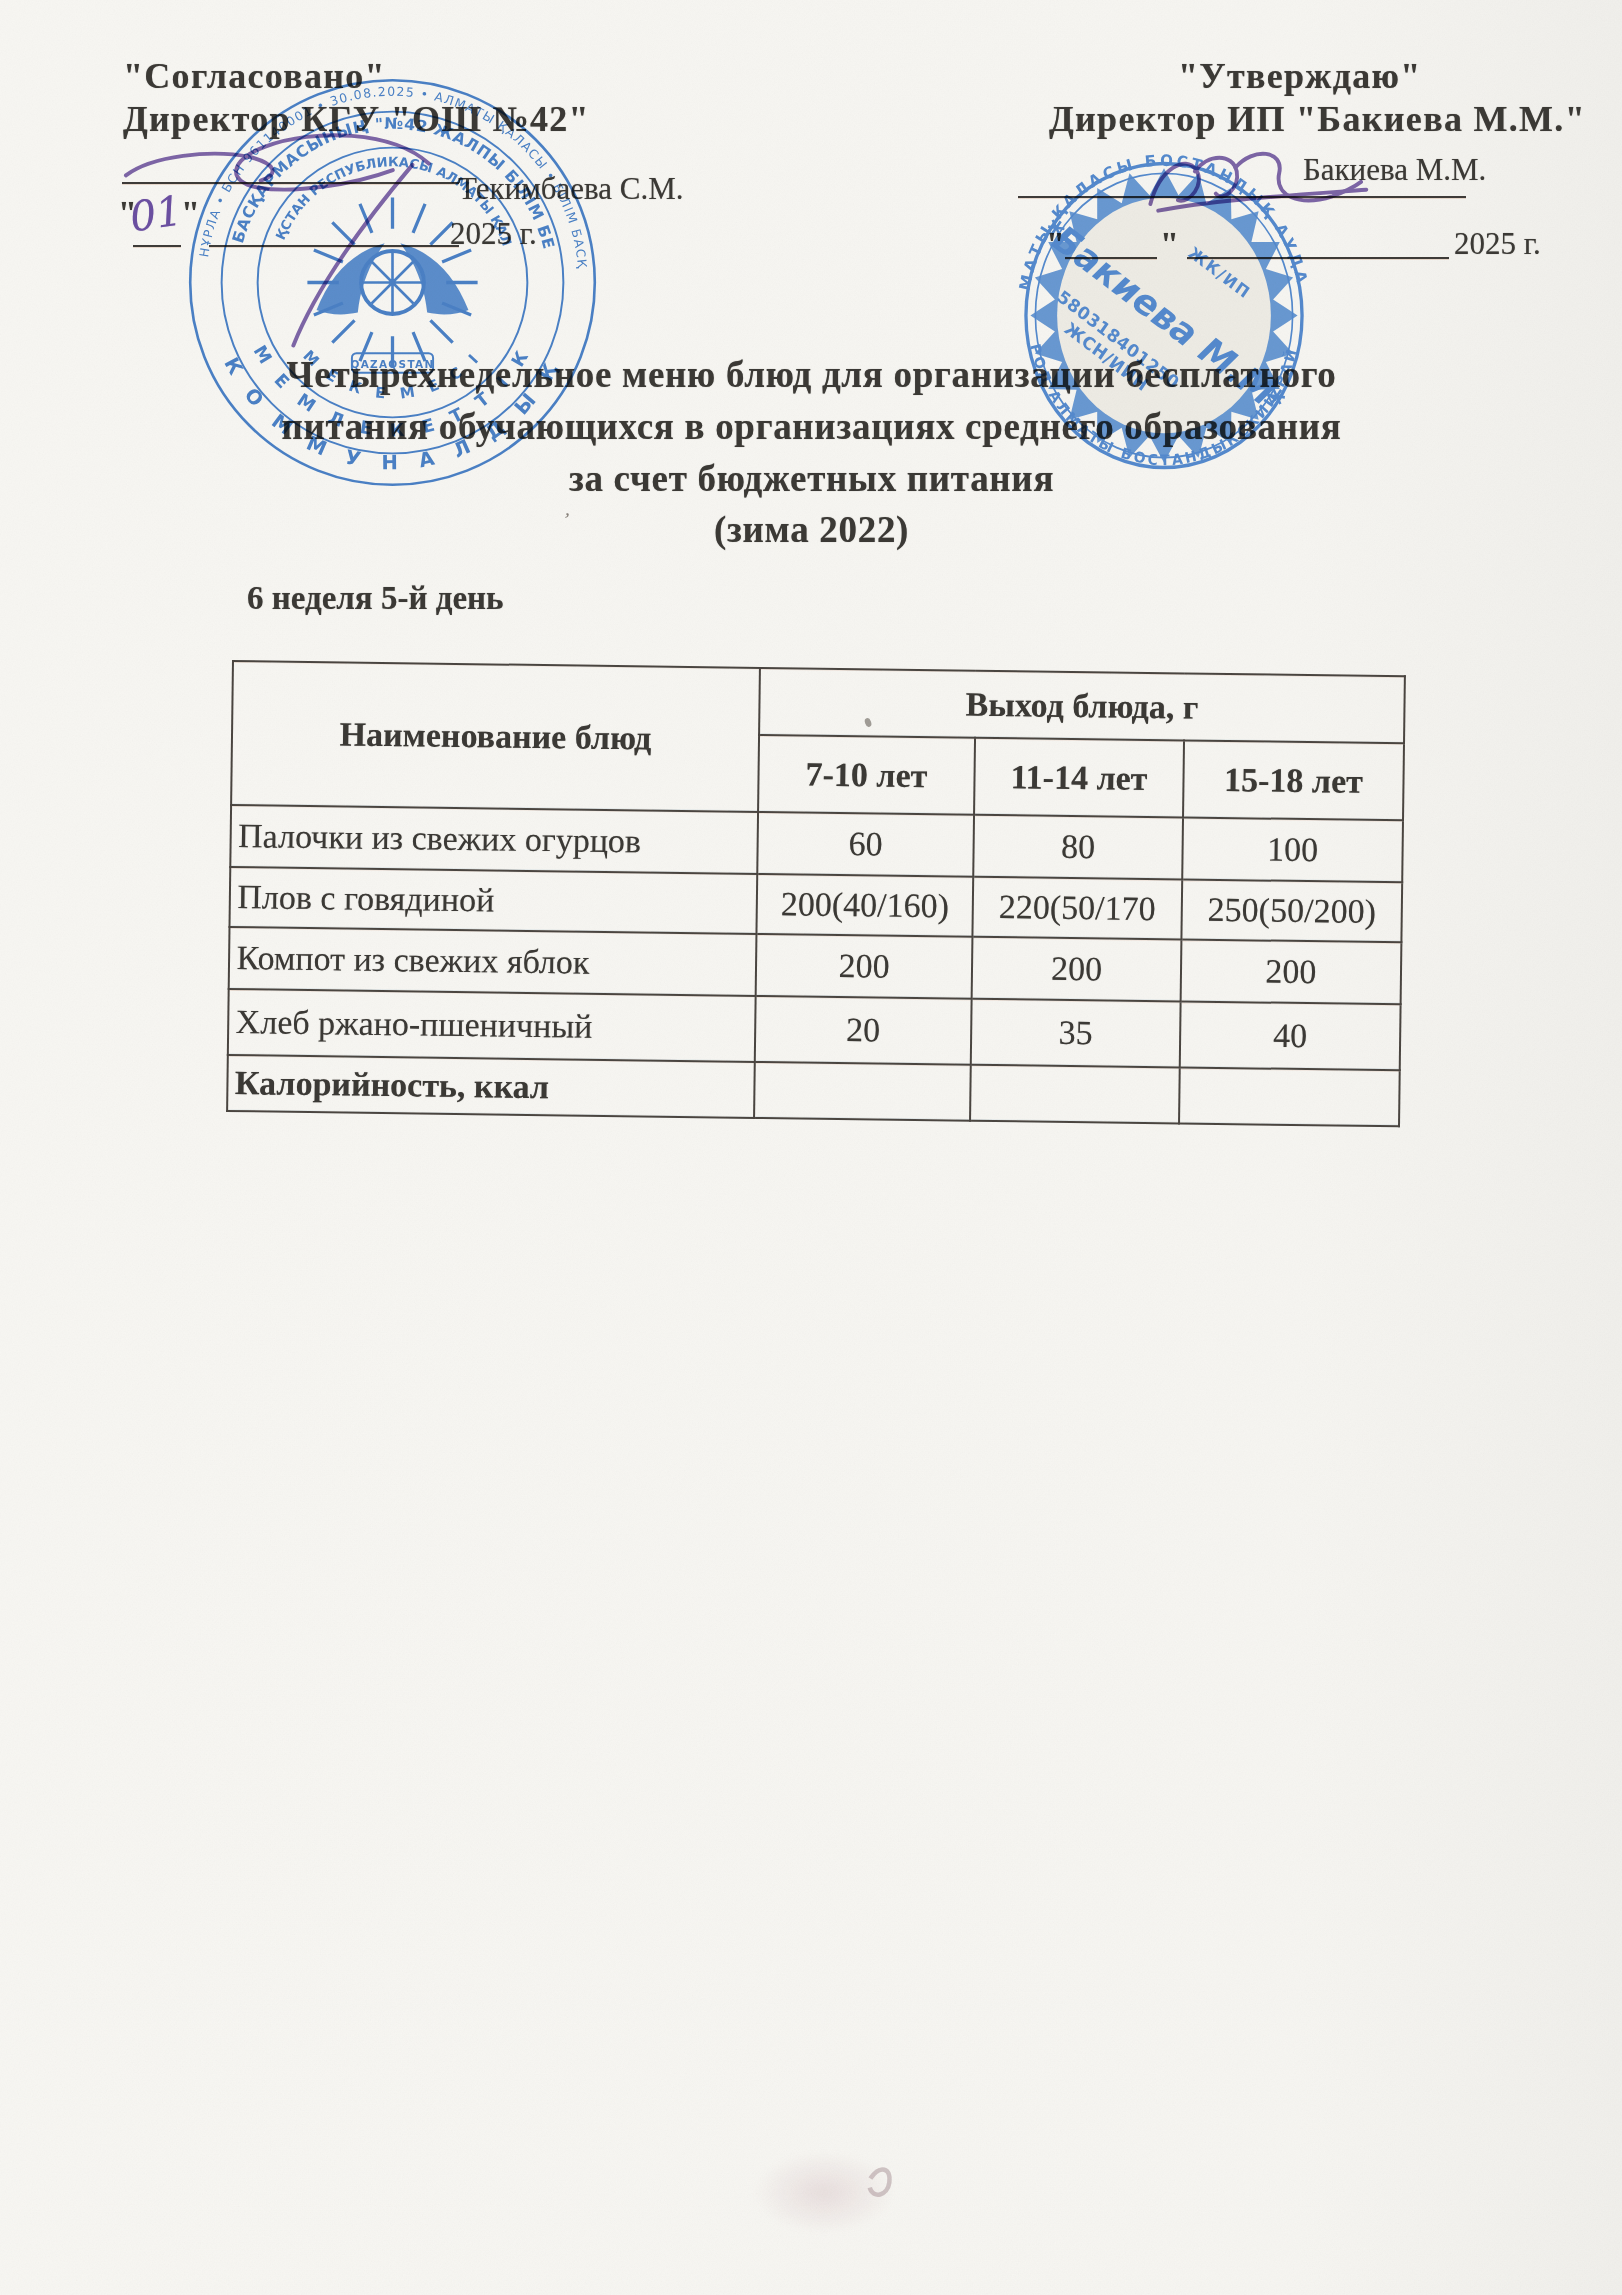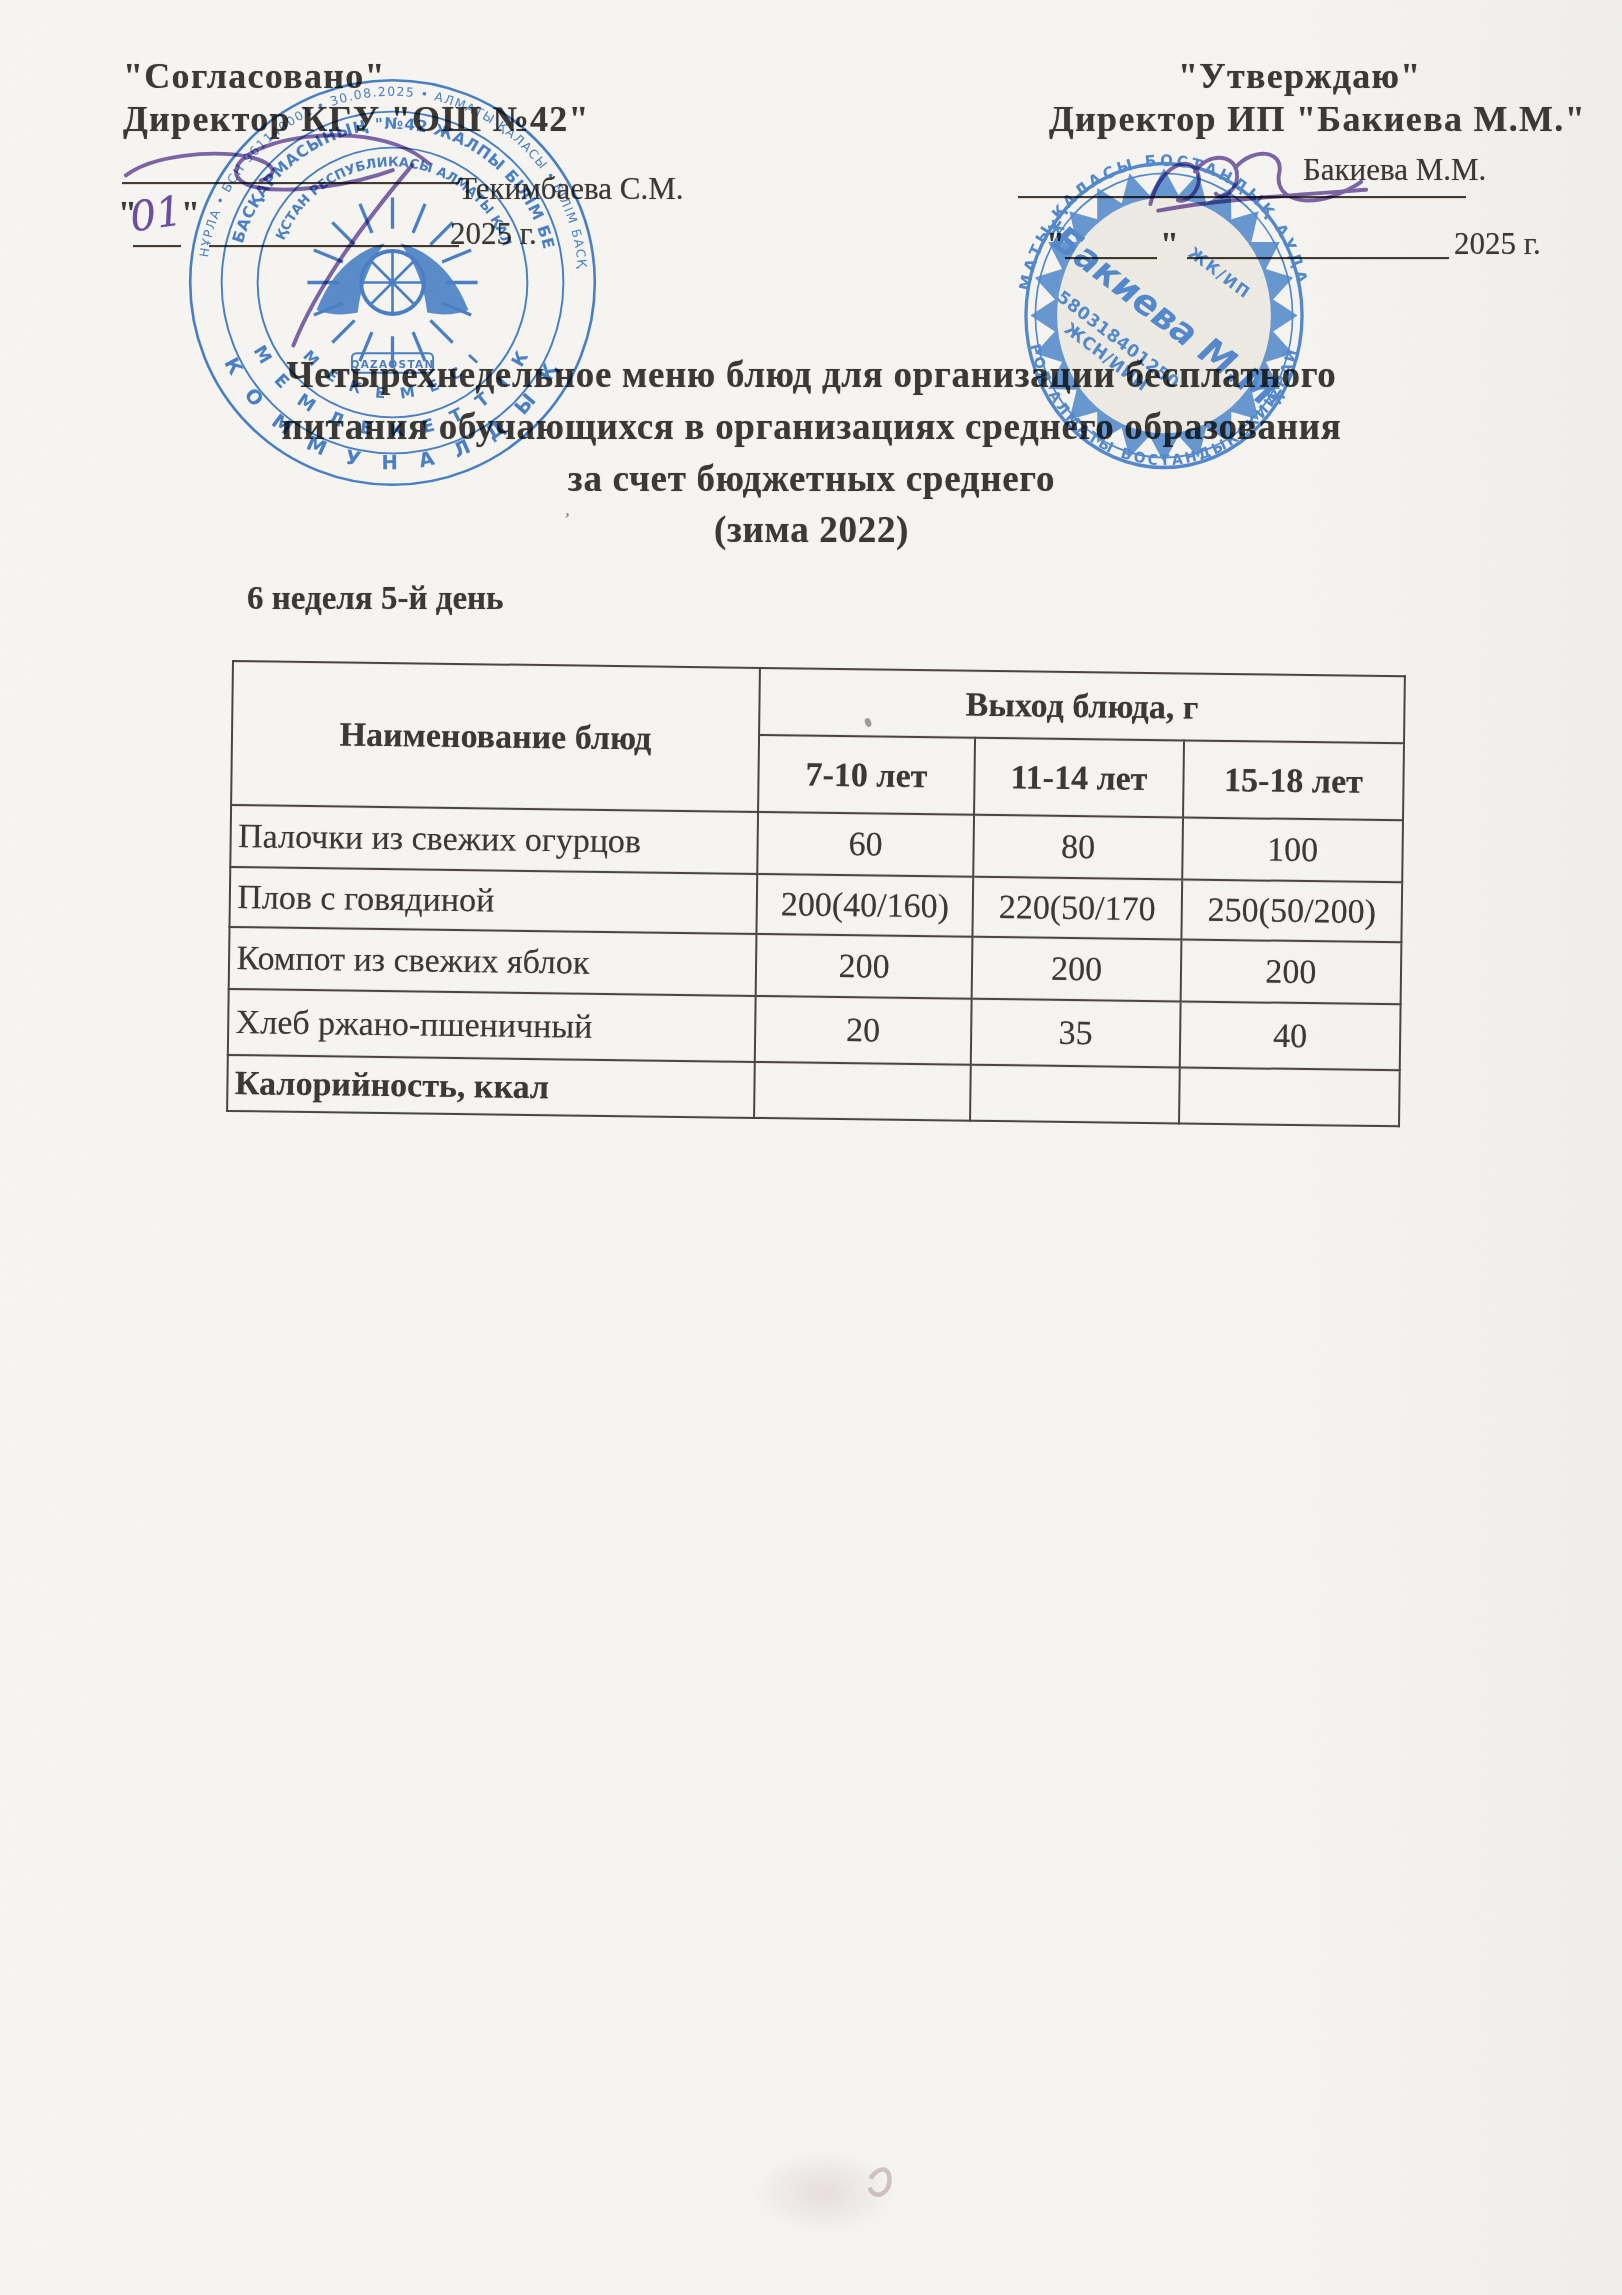--- a/index.html
+++ b/index.html
@@ -59,21 +59,21 @@
   <div class="rule" style="left:1018px; top:196px; width:448px;"></div>
   <div class="abs t nm" style="left:1303px; top:152px;">Бакиева М.М.</div>
   <div class="abs t quote" style="left:1046px; top:225px;">"</div>
   <div class="abs t quote" style="left:1160px; top:225px;">"</div>
   <div class="rule" style="left:1065px; top:257px; width:92px;"></div>
   <div class="rule" style="left:1187px; top:257px; width:262px;"></div>
   <div class="abs t nm" style="left:1454px; top:226px;">2025 г.</div>
 
   <div class="abs t title-line" style="top:353px;">Четырехнедельное меню блюд для организации бесплатного</div>
   <div class="abs t title-line" style="top:405px;">питания обучающихся в организациях среднего образования</div>
-  <div class="abs t title-line" style="top:457px;">за счет бюджетных среднего</div>
+  <div class="abs t title-line" style="top:457px;">за счет бюджетных питания</div>
   <div class="abs t title-line" style="top:508px;">(зима 2022)</div>
 
   <div class="abs t section" style="left:247px; top:580px;">6 неделя 5-й день</div>
 
   <div class="menu-wrap">
   <table class="menu">
     <colgroup>
           <col style="width:527px">
           <col style="width:216px">
           <col style="width:209px">

